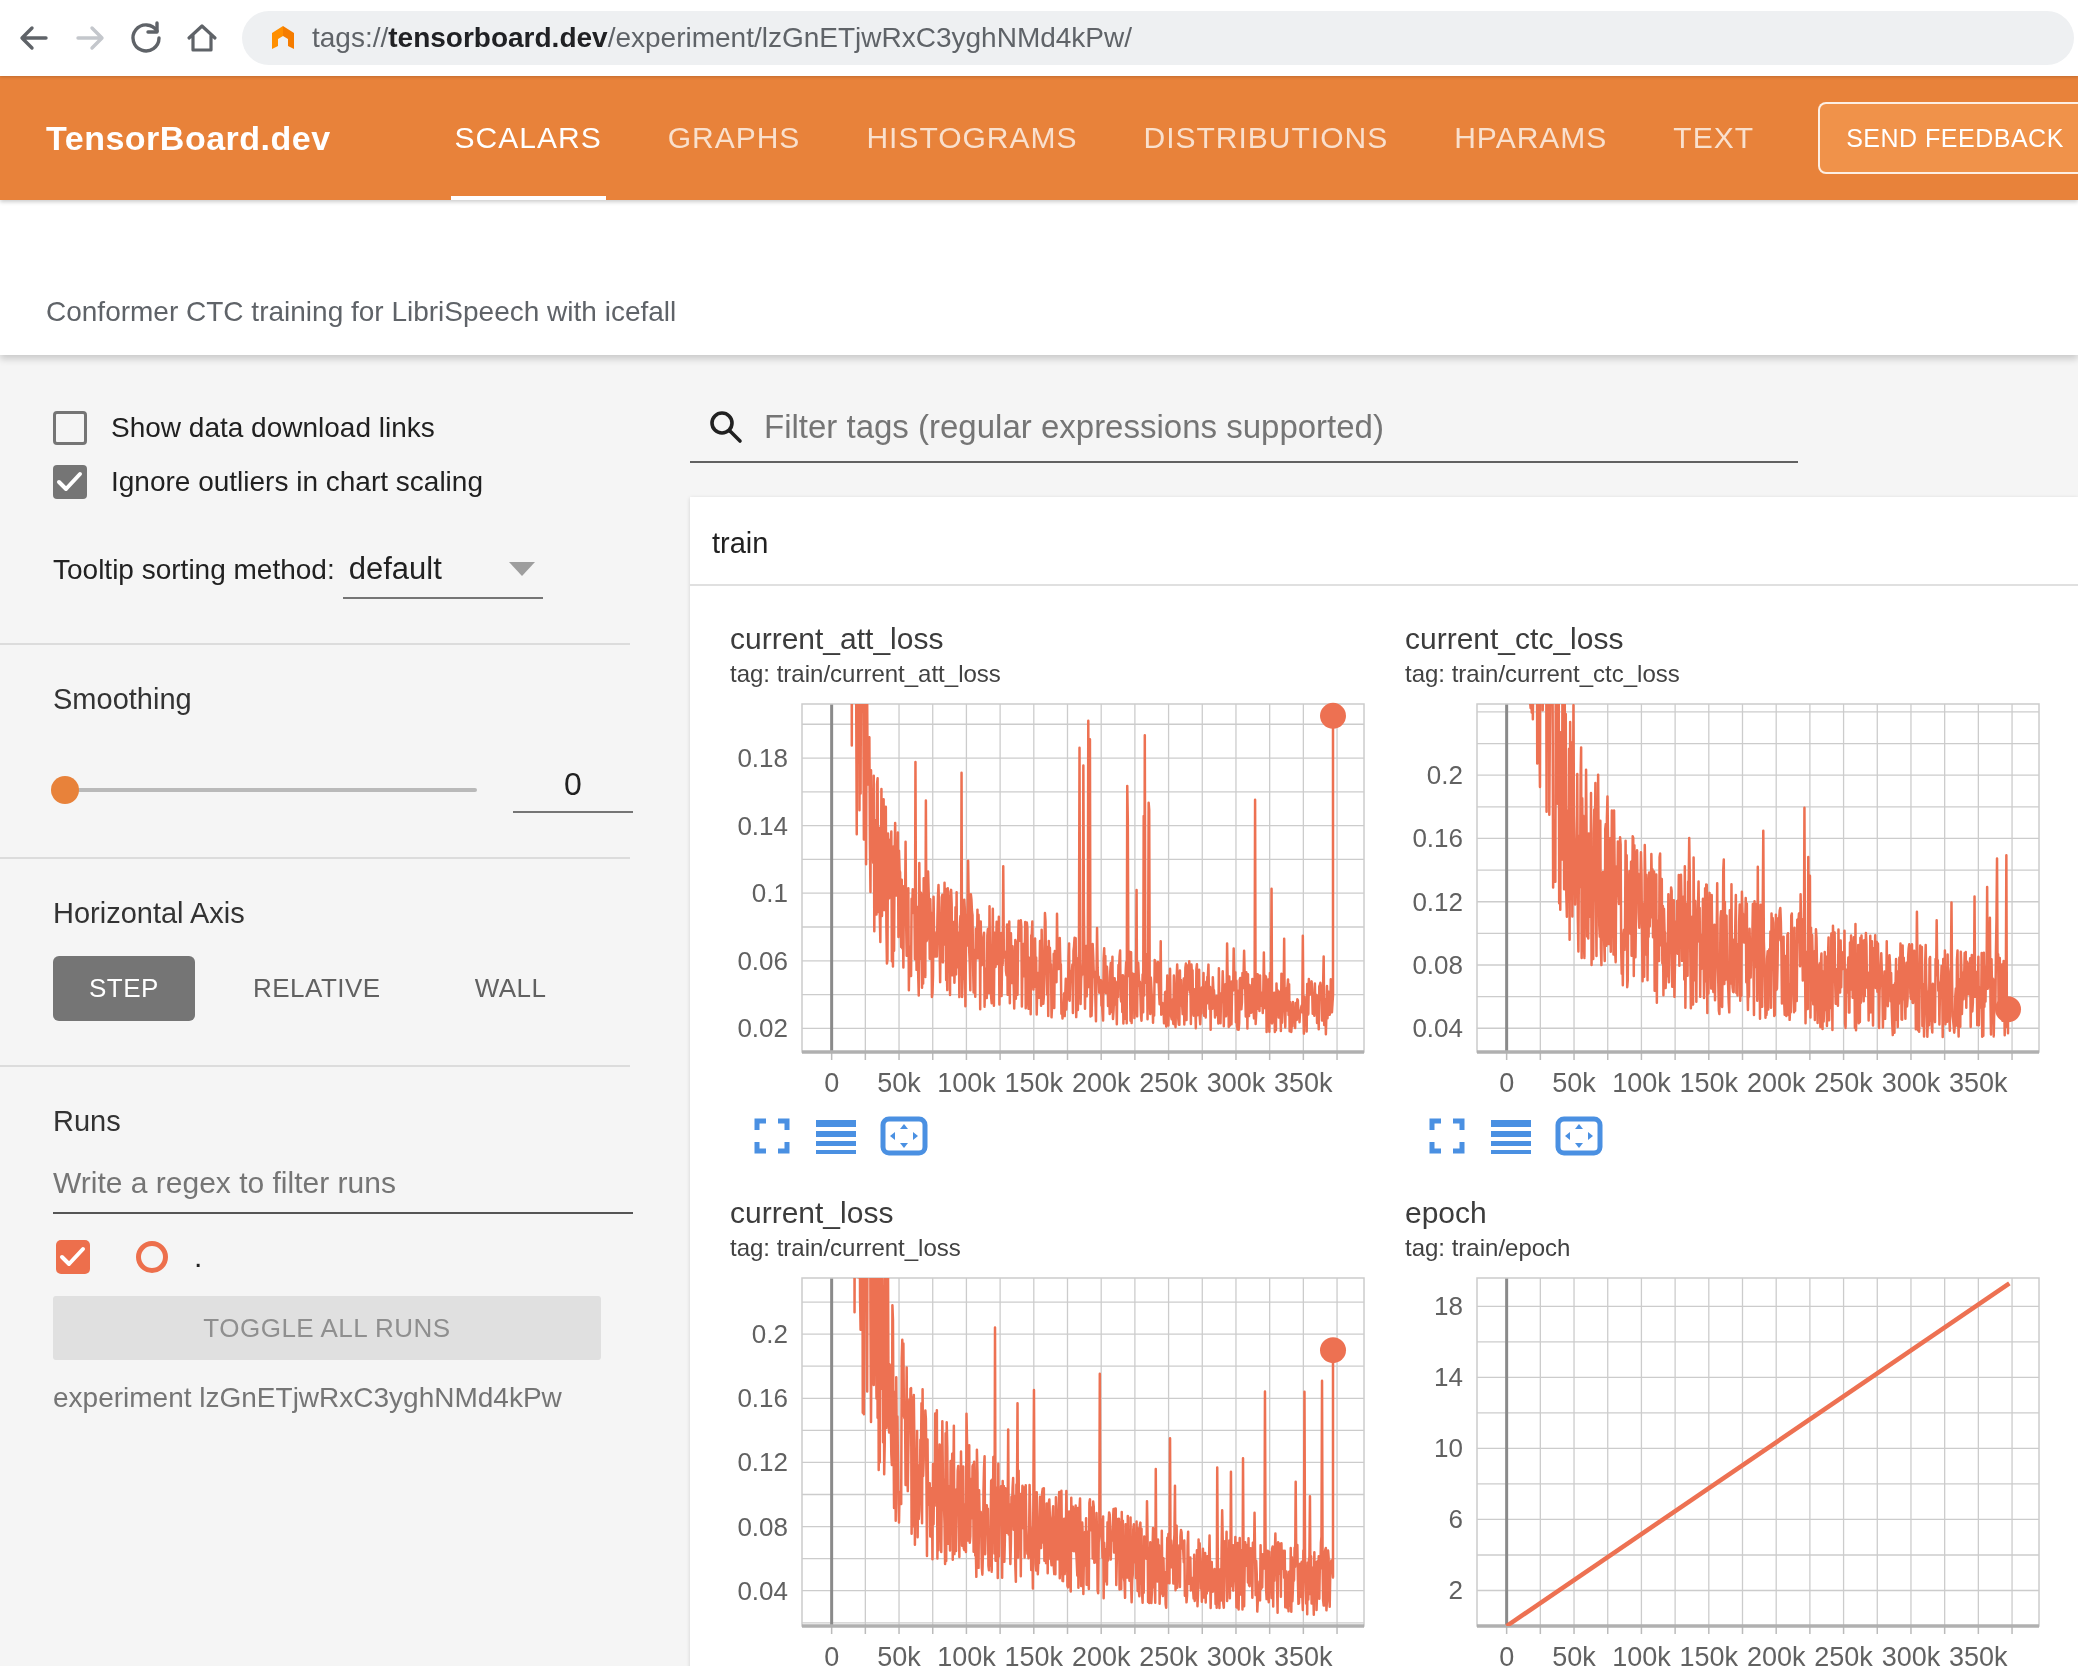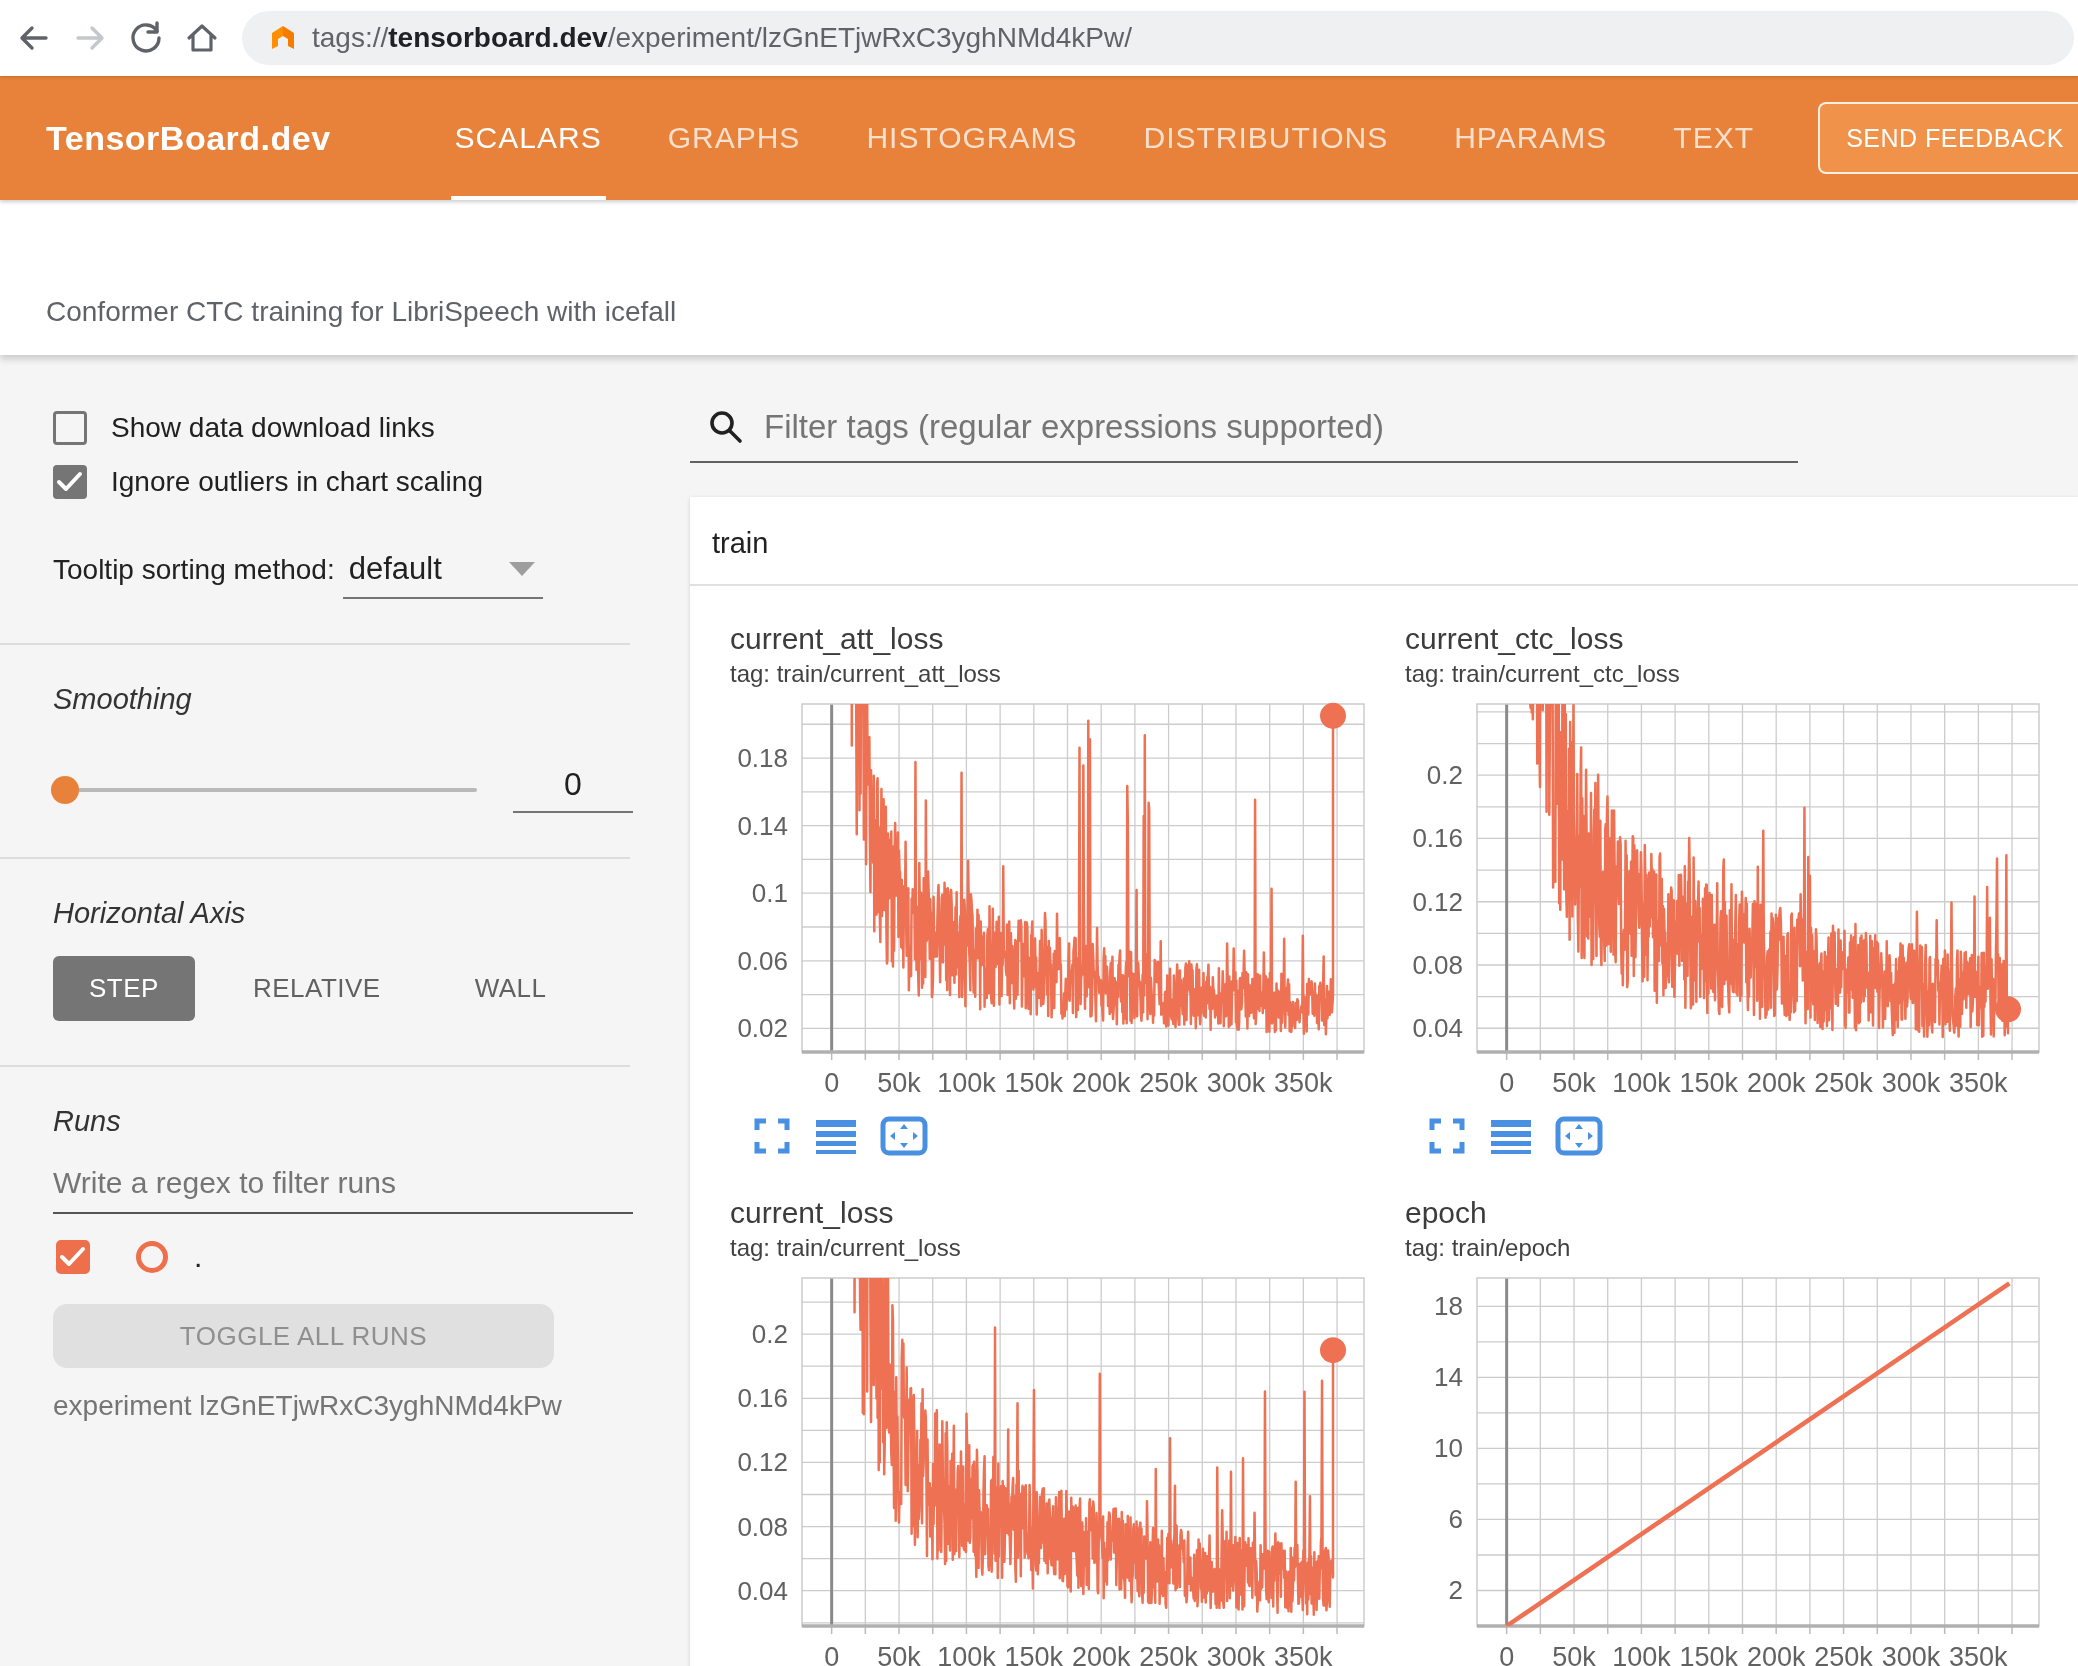--- a/index.html
+++ b/index.html
@@ -47,39 +47,39 @@
   .cb.checked-orange { background:#ed6f4c; border-radius:5px; }
   .cb svg { position:absolute; left:3px; top:5px; }
   .side-label { font-size:28px; color:#212121; }
   .tooltip-row { margin-top:52px; display:flex; align-items:baseline; }
   .dropdown { margin-left:8px; border-bottom:2px solid #757575; padding:0 8px 10px 6px; min-width:200px;
     display:flex; align-items:center; justify-content:space-between; }
   .dropdown .val { font-size:31px; color:#212121; }
   .caret { width:0; height:0; border-left:13px solid transparent; border-right:13px solid transparent;
     border-top:14px solid #9e9e9e; margin-left:40px; }
   .divider { height:2px; background:#dcdcdc; margin:44px 60px 0 0; }
-  .section-title { font-size:29px; color:#333; margin:38px 0 0 53px;font-style:italic; }
+  .section-title { font-size:29px; color:#333; margin:38px 0 0 53px; }
   .slider-row { display:flex; align-items:center; margin:50px 0 0 53px; }
   .slider { position:relative; width:424px; height:4px; background:#b9b9b9; border-radius:2px; }
   .slider .thumb { position:absolute; left:-2px; top:50%; transform:translateY(-50%); width:28px; height:28px;
     border-radius:50%; background:#e8823a; }
   .slider-val { width:120px; margin-left:36px; border-bottom:2px solid #757575; text-align:center;
     font-size:32px; color:#212121; padding-bottom:8px; }
   .axis-btns { display:flex; align-items:center; margin:26px 0 0 53px; }
   .axis-btn { font-size:26px; letter-spacing:.5px; color:#616161; padding:17px 36px; border-radius:6px; }
   .axis-btn.active { background:#757575; color:#fff; }
   .axis-btn + .axis-btn { margin-left:22px; }
   .regex-input { display:block; width:580px; margin:22px 0 0 53px; border:none; border-bottom:2px solid #555;
     background:transparent; font-size:30px; color:#14532d; padding:6px 0 12px 0; outline:none; font-family:inherit; }
   .regex-input::placeholder { color:#757575; }
   .run-row { display:flex; align-items:center; margin:26px 0 0 56px; }
   .run-circle { width:32px; height:32px; border-radius:50%; border:5px solid #ed6f4c; margin-left:22px; }
   .run-name { font-size:30px; color:#212121; margin-left:26px; }
-  .toggle-all { display:block; width:501px; margin:30px 0 0 53px; height:64px; background:#e0e0e0; border:none;
-    border-radius:14px; color:#8f8f8f; font-size:26px; letter-spacing:.5px; font-family:inherit; }
+  .toggle-all { display:block; width:548px; margin:22px 0 0 53px; height:64px; background:#e0e0e0; border:none;
+    border-radius:3px; color:#8f8f8f; font-size:26px; letter-spacing:.5px; font-family:inherit; }
   .exp-label { font-size:28px; color:#757575; margin:22px 0 0 53px; }
 
   
   .main { position:absolute; left:690px; top:0; width:1108px; height:100%; }
   .filter-row { display:flex; align-items:center; padding:52px 0 14px 16px; border-bottom:2px solid #616161; }
   .filter-row svg { flex:0 0 auto; }
   .filter-input { border:none; outline:none; background:transparent; font-size:33px; color:#212121;
     margin-left:18px; width:1200px; font-family:inherit; }
   .filter-input::placeholder { color:#757575; }
   .card { margin-top:34px; background:#fff; width:1388px; min-height:1250px; box-shadow:0 1px 4px rgba(0,0,0,.15); }

